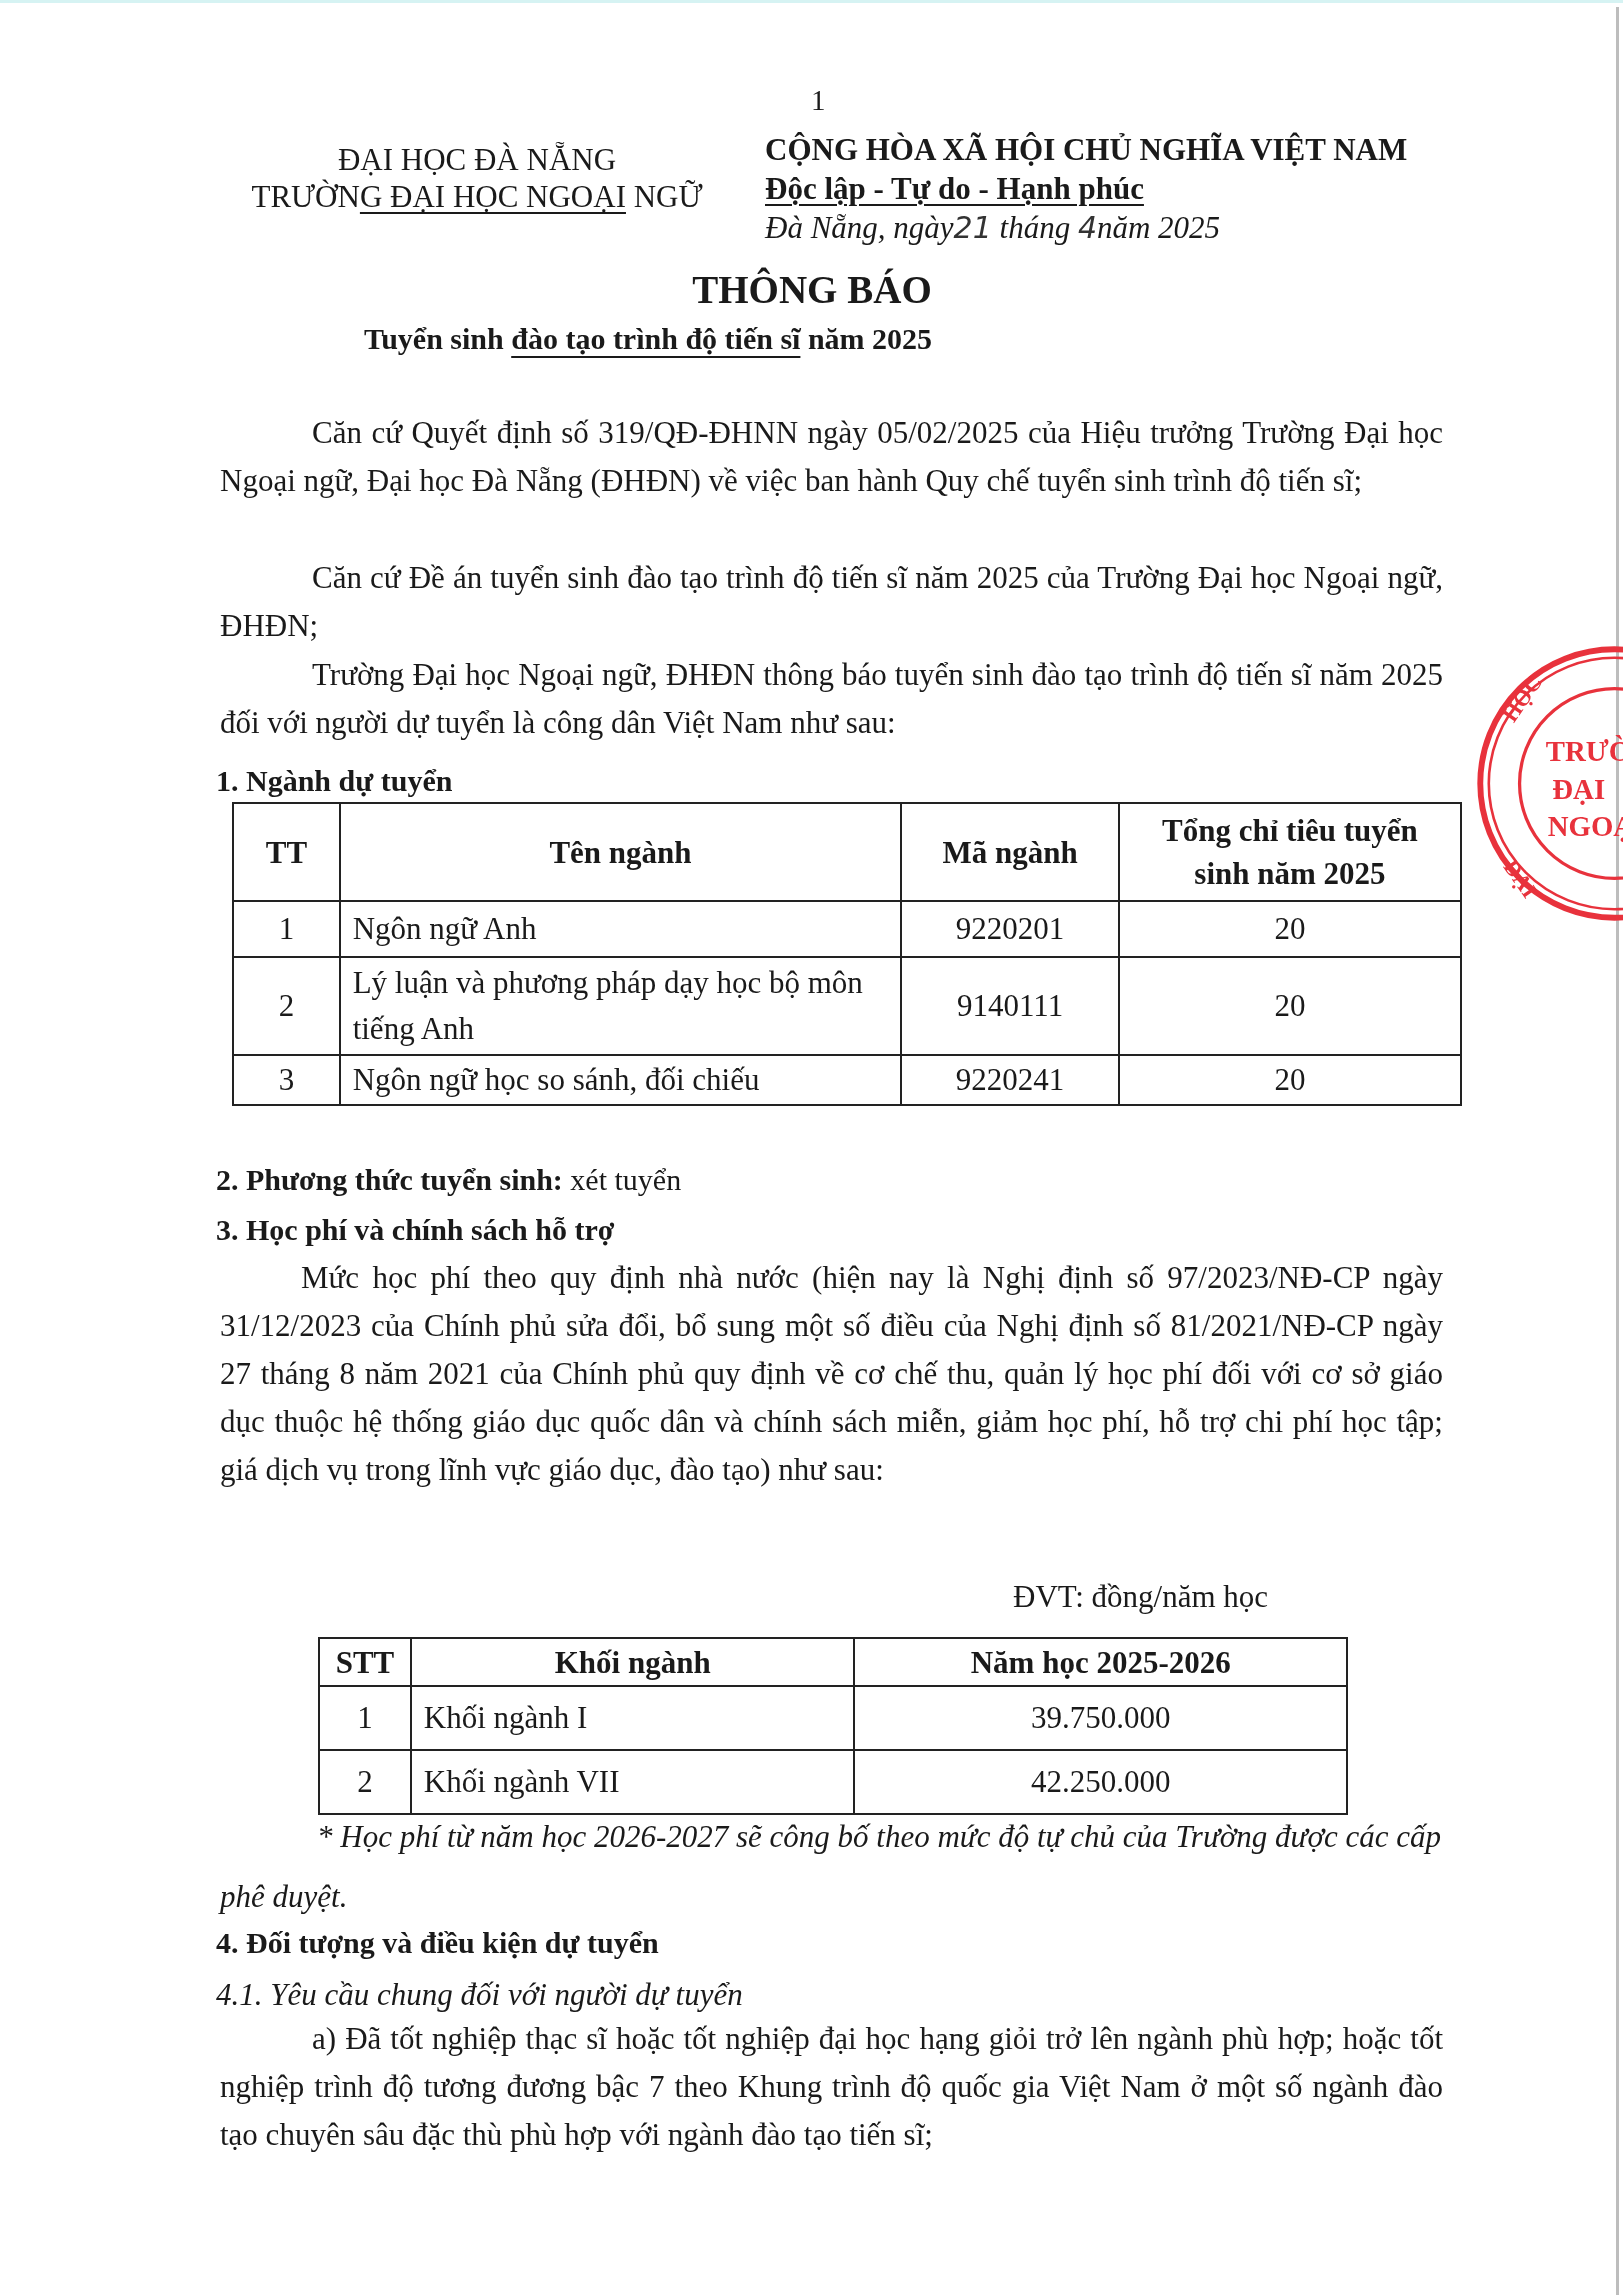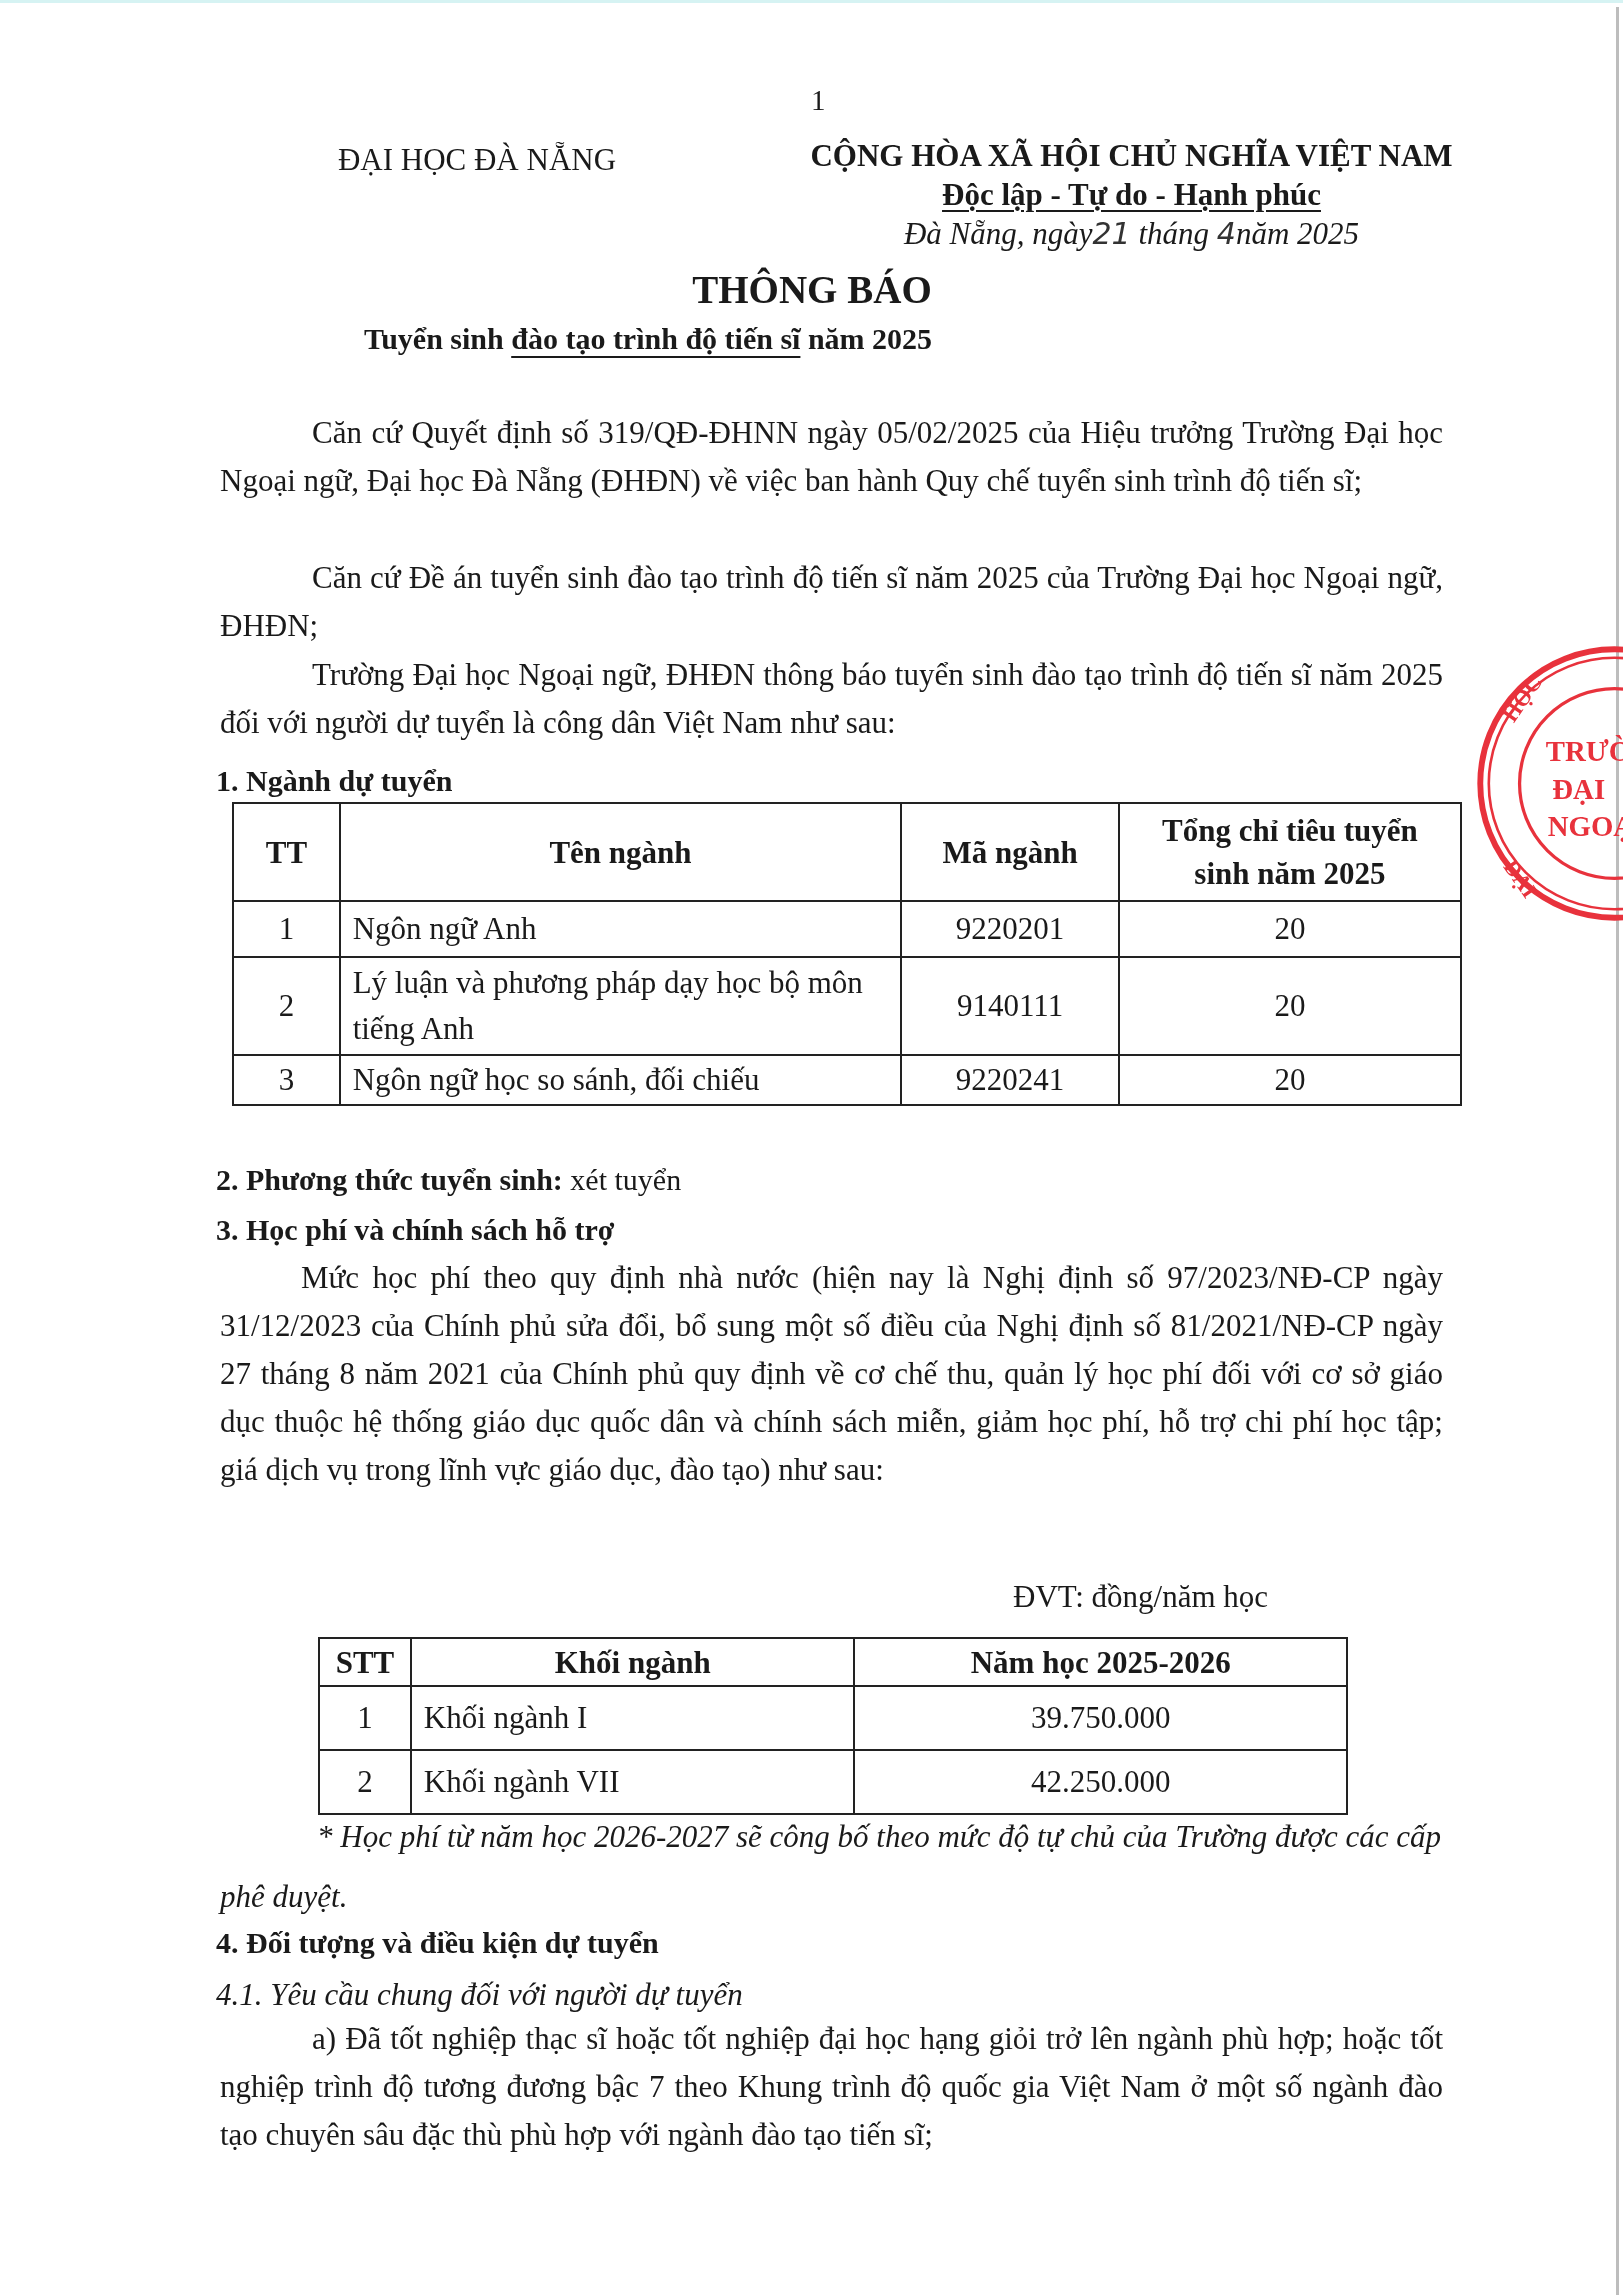--- a/index.html
+++ b/index.html
@@ -9,21 +9,21 @@
     font-family: "Liberation Serif", "DejaVu Serif", serif;
     color: #1a1a1a;
   }
   .top-edge { position: absolute; left: 0; top: 0; width: 1624px; height: 2.6px; background: #d6f3f3; }
   .right-edge { position: absolute; left: 1616px; top: 6.5px; width: 2.6px; height: 2289px; background: #bdbdbd; }
   .abs { position: absolute; white-space: nowrap; }
   .page-num { left: 811px; top: 84px; font-size: 29px; }
 
   .hdr-left { left: 222px; top: 141px; width: 510px; text-align: center; font-size: 31px; line-height: 37px; }
   .hdr-left .uline { text-decoration: underline; text-decoration-thickness: 2px; text-underline-offset: 5.2px; }
-  .hdr-right { left: 765px; top: 136px; width: 733px; text-align: center; font-size: 31px; line-height: 39px; }
+  .hdr-right { left: 765px; top: 130px; width: 733px; text-align: left; font-size: 31px; line-height: 39px; }
   .hdr-right .bold { font-weight: bold; }
   .hdr-right .motto { font-weight: bold; text-decoration: underline; text-decoration-thickness: 2px; text-underline-offset: 5.2px; }
   .hdr-right .date { font-style: italic; font-size: 31px; }
   .hand { font-family: "DejaVu Sans", sans-serif; font-style: italic; font-size: 30px; color: #333; }
 
   .title { left: 0; width: 1624px; top: 267px; text-align: center; font-size: 39px; font-weight: bold; }
   .subtitle { left: 0; width: 1296px; top: 322px; text-align: center; font-size: 30px; font-weight: bold; }
   .subtitle .uline { text-decoration: underline; text-decoration-thickness: 2px; text-underline-offset: 6.5px; }
 
   .para { position: absolute; left: 220px; width: 1223px; font-size: 31px; line-height: 48px; text-align: justify; white-space: normal; }
@@ -55,20 +55,21 @@
 </head>
 <body>
 
 <div class="top-edge"></div>
 <div class="right-edge"></div>
 
 <div class="abs page-num">1</div>
 
 <div class="abs hdr-left">
   <div>ĐẠI HỌC ĐÀ NẴNG</div>
+  <div><span>TRƯỜN</span><span class="uline">G ĐẠI HỌC NGOẠI</span><span> NGỮ</span></div>
 </div>
 
 <div class="abs hdr-right">
   <div class="bold">CỘNG HÒA XÃ HỘI CHỦ NGHĨA VIỆT NAM</div>
   <div class="motto">Độc lập - Tự do - Hạnh phúc</div>
   <div class="date"><span>Đà Nẵng, ngày</span><span class="hand">21</span><span> tháng </span><span class="hand">4</span><span>năm 2025</span></div>
 </div>
 
 <div class="abs title">THÔNG BÁO</div>
 <div class="abs subtitle"><span>Tuyển sinh </span><span class="uline">đào tạo trình độ tiến sĩ</span><span> năm 2025</span></div>

